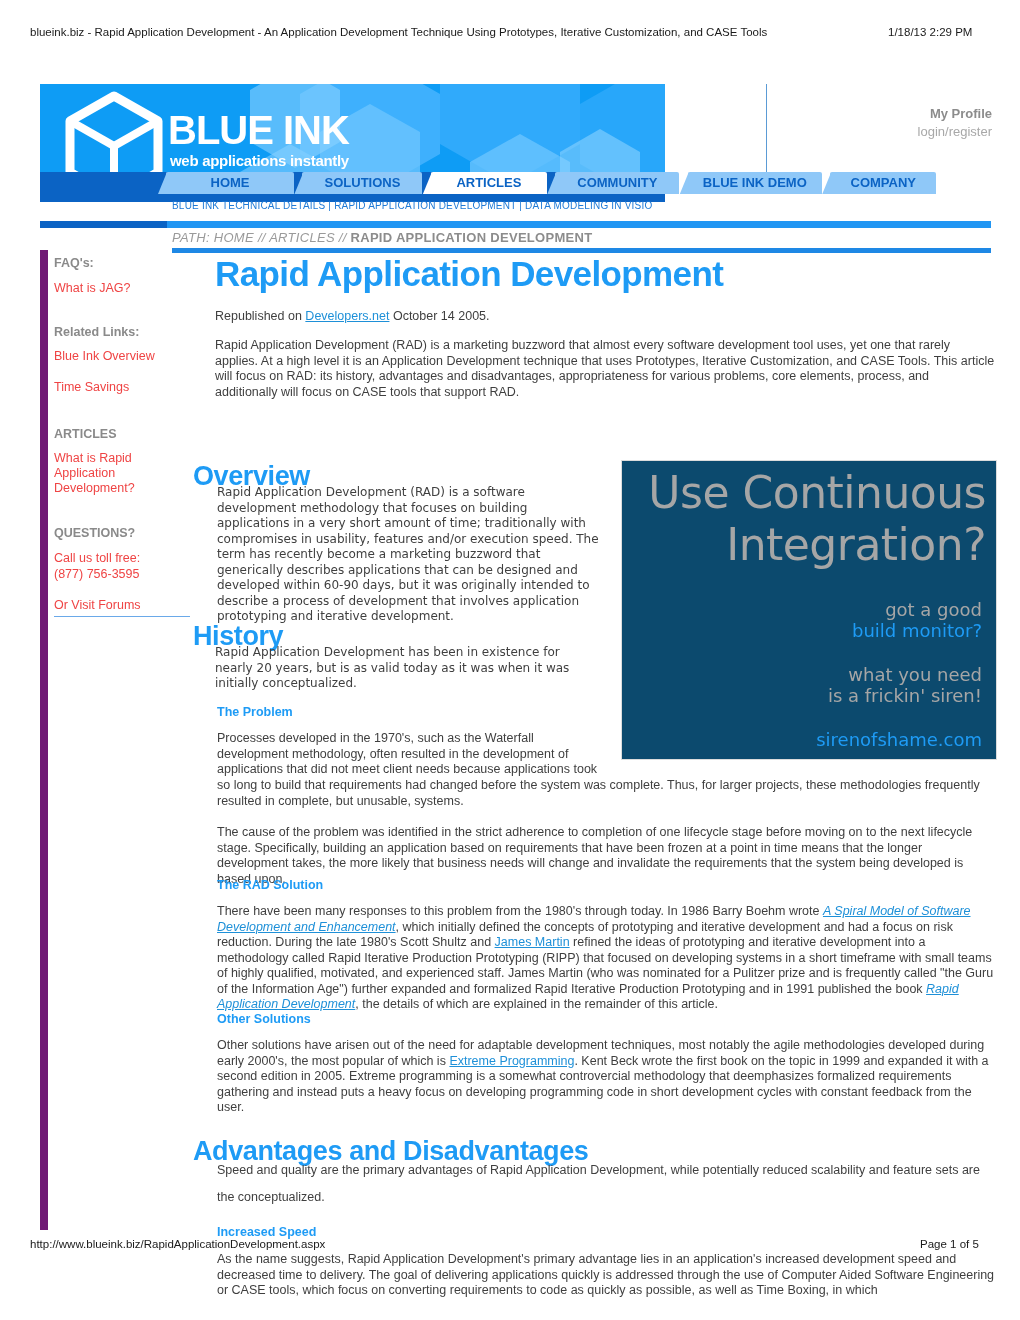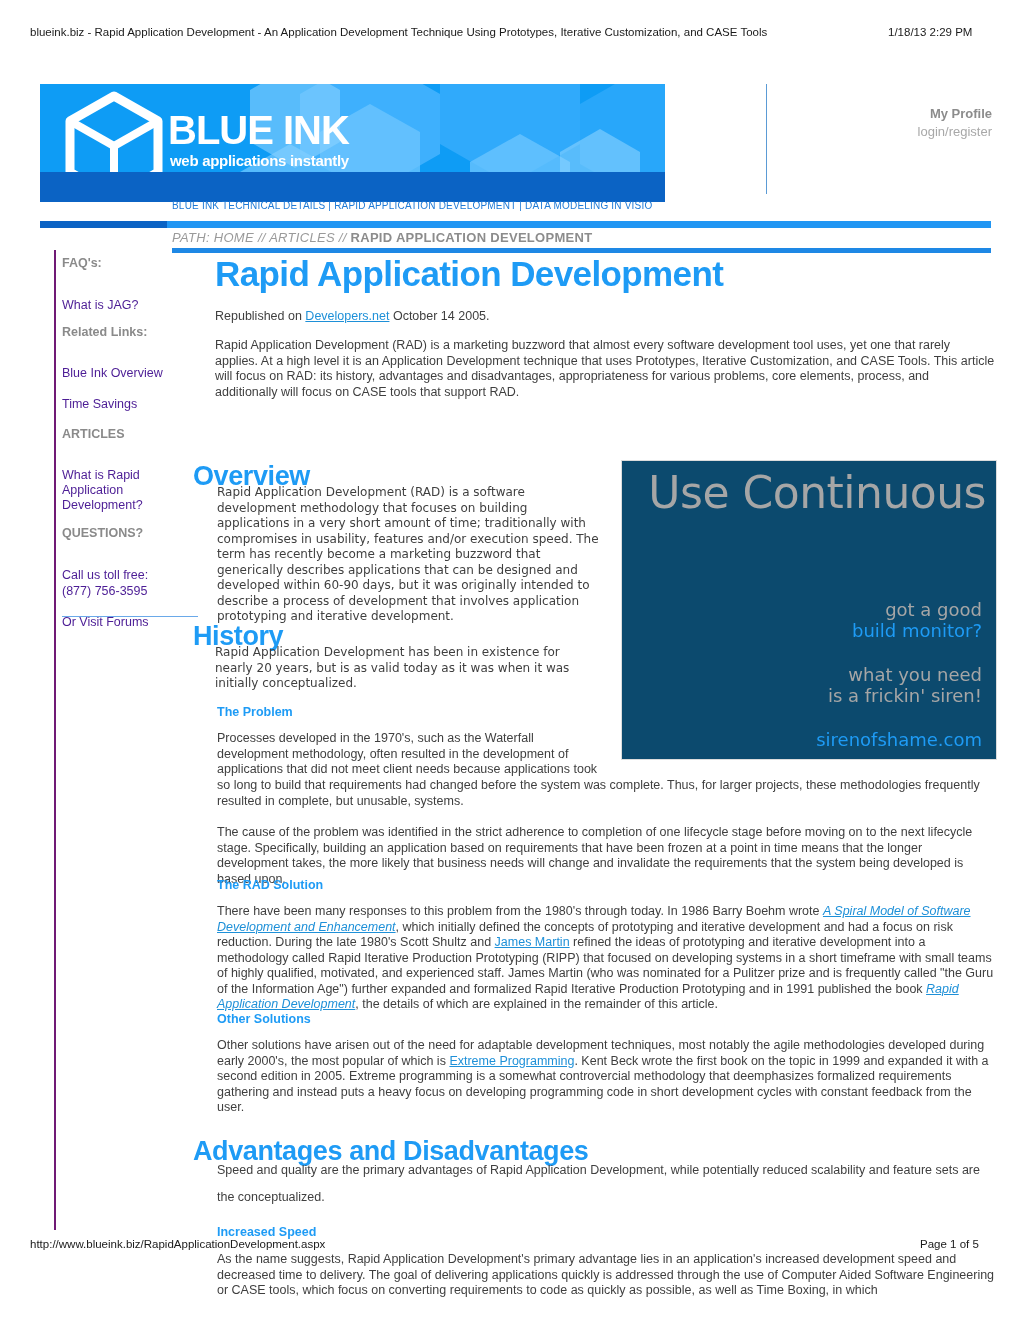--- a/index.html
+++ b/index.html
@@ -114,28 +114,28 @@
     position:absolute;left:172px;top:170px;font-size:13px;color:#9a9a9a;
     font-style:italic;white-space:nowrap;letter-spacing:0.3px;
   }
   .pathtext b{color:#8c8c8c;font-style:normal;font-weight:bold;}
   .pathbar-under{
     position:absolute;left:172px;top:188px;width:819px;height:5px;background:#1e88e5;
   }
 
   
   .sidebar{
-    position:absolute;left:54px;top:190px;width:175px;height:980px;
-    border-left:2px solid #701a75;
+    position:absolute;left:40px;top:190px;width:175px;height:980px;
+    border-left:8px solid #701a75;
     box-sizing:border-box;
     padding-left:0px;
   }
   .sb-item{position:absolute;left:6px;font-size:12.5px;white-space:pre-line;}
   .sb-head{font-weight:bold;color:#8a8a8a;}
-  .sb-link{color:#4c1d95;margin-top:17px;}
+  .sb-link{color:#ef4444;}
   .sb-underline{
     position:absolute;left:6px;width:136px;height:1px;background:#6aa9e9;
   }
 
   
   .content{
     position:absolute;left:215px;top:190px;width:782px;
   }
   h1.title{
     position:absolute;left:0px;top:6px;margin:0;
@@ -229,20 +229,28 @@
     <div class="wordmark">BLUE INK</div>
     <div class="tagline">web applications instantly</div>
   </div>
 
   <div class="profile-box">
     <div class="pb-title">My Profile</div>
     <div class="pb-sub">login/register</div>
   </div>
 
   <div class="navstrip"></div>
+  <div class="navtabs">
+    <span class="tab t-home">HOME</span>
+    <span class="tab t-solutions">SOLUTIONS</span>
+    <span class="tab t-articles active">ARTICLES</span>
+    <span class="tab t-community">COMMUNITY</span>
+    <span class="tab t-demo">BLUE INK DEMO</span>
+    <span class="tab t-company">COMPANY</span>
+  </div>
   <div class="subnav">BLUE INK TECHNICAL DETAILS | RAPID APPLICATION DEVELOPMENT | DATA MODELING IN VISIO</div>
 
   <div class="pathbar-dark"></div>
   <div class="pathbar-light"></div>
   <div class="pathtext"><span>PATH:  HOME // ARTICLES // </span><b>RAPID APPLICATION DEVELOPMENT</b></div>
   <div class="pathbar-under"></div>
 
   <div class="sidebar">
     <div class="sb-item sb-head" style="top:6px;">FAQ's:</div>
     <div class="sb-item sb-link" style="top:31px;">What is JAG?</div>
@@ -290,21 +298,21 @@
 
     <h2 class="sec" style="left:-38px;top:872px;">Advantages and Disadvantages</h2>
     <p class="body" style="left:2px;top:913px;width:780px;">Speed and quality are the primary advantages of Rapid Application Development, while potentially reduced scalability and feature sets are</p>
     <p class="body" style="left:2px;top:940px;width:780px;">the conceptualized.</p>
 
     <h3 class="sub" style="left:2px;top:975px;">Increased Speed</h3>
     <p class="body" style="left:2px;top:1002px;width:780px;">As the name suggests, Rapid Application Development's primary advantage lies in an application's increased development speed and decreased time to delivery. The goal of delivering applications quickly is addressed through the use of Computer Aided Software Engineering or CASE tools, which focus on converting requirements to code as quickly as possible, as well as Time Boxing, in which</p>
   </div>
 
   <div class="adbox">
-    <div class="ad-h"><span>Use Continuous</span><br></div>
+    <div class="ad-h"><span>Use Continuous</span><br><span>Integration?</span></div>
     <div class="ad-l1">got a good</div>
     <div class="ad-l2">build monitor?</div>
     <div class="ad-l3">what you need</div>
     <div class="ad-l4">is a frickin' siren!</div>
     <div class="ad-url">sirenofshame.com</div>
   </div>
 
 </div>
 
 <div class="print-ftr">

